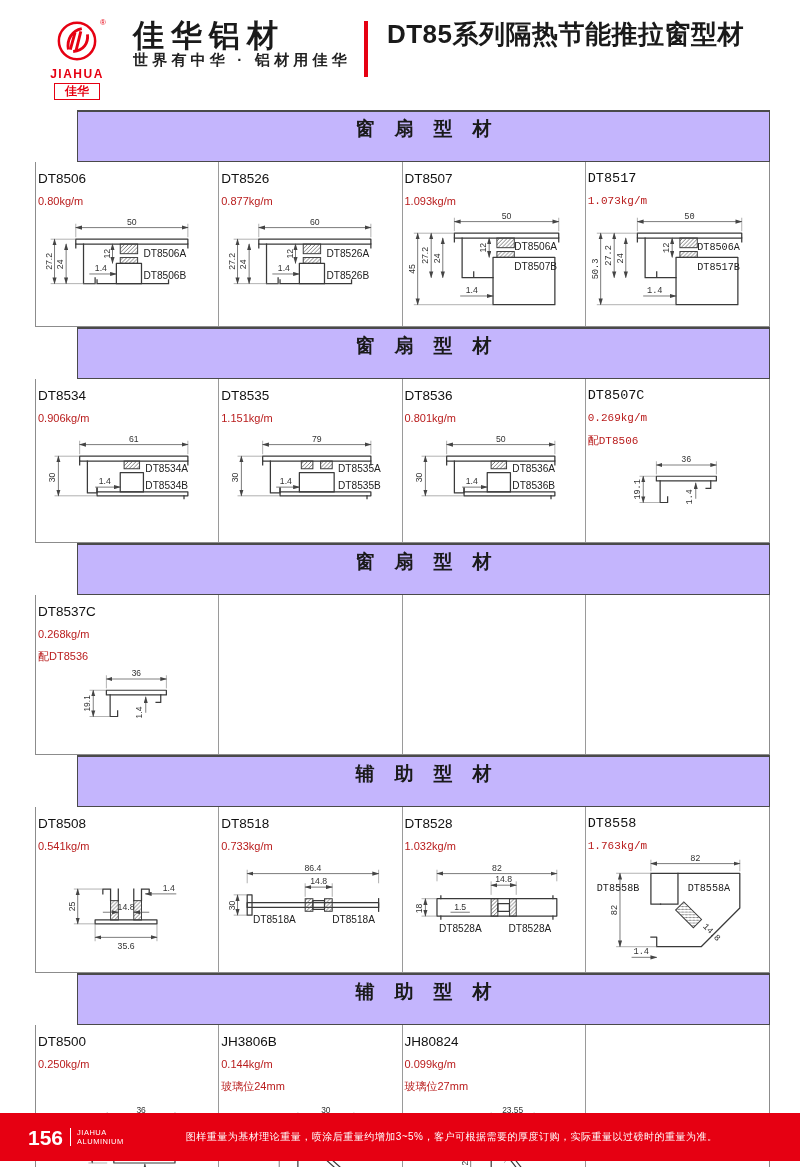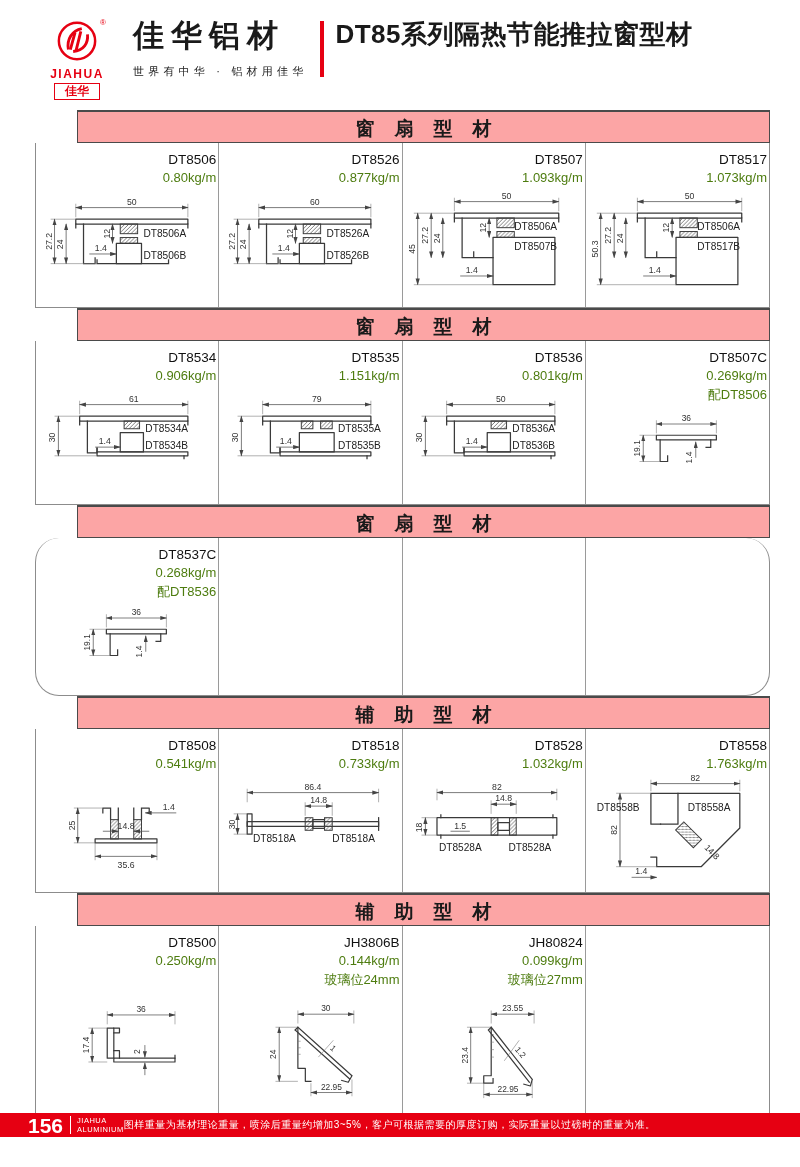--- a/index.html
+++ b/index.html
@@ -8,53 +8,53 @@
   
   .hdr{display:flex;align-items:flex-start;padding:20px 18px 0 25px;}
   .logo-col{display:flex;flex-direction:column;align-items:center;width:104px;flex:0 0 auto;}
   .logo-mark{position:relative;}
   .logo-reg{position:absolute;top:-2px;right:-8px;font-size:8px;color:#E60012;}
   .logo-en{color:#E60012;font-weight:bold;font-size:12px;letter-spacing:1.5px;margin-top:1px;}
   .logo-cn{margin-top:2px;border:1.5px solid #E60012;color:#E60012;font-weight:bold;
            font-size:12px;padding:0 10px;line-height:15px;text-align:right;}
   .company{margin-left:4px;}
   .company-name{font-size:31px;font-weight:900;letter-spacing:7px;line-height:1;white-space:nowrap;}
-  .tagline{margin-top:13px;font-size:11px;font-weight:normal;letter-spacing:4.2px;color:#222;white-space:nowrap;}
+  .tagline{margin-top:0;font-size:15px;font-weight:bold;letter-spacing:4.2px;color:#222;white-space:nowrap;}
   .red-divider{width:4px;height:56px;background:#E60012;margin:1px 11px 0 13px;flex:0 0 auto;}
-  .title-col{padding-top:0;}
+  .title-col{padding-top:0;margin-left:8px;}
   .doc-title{font-size:26px;font-weight:900;letter-spacing:.5px;line-height:1.15;white-space:nowrap;}
   .doc-sub{margin-top:5px;font-size:10.4px;color:#222;white-space:nowrap;}
   
   .main{margin:10px 30px 0 35px;}
-  .sec-header{background:#fca5a5;border:1px solid #4a4a4a;border-top-width:2px;
-              text-align:center;font-size:19px;font-weight:bold;color:#1a1a1a;padding:4px 0 0;margin-left:42px;}
+  .sec-header{background:#c4b5fd;border:1px solid #4a4a4a;border-top-width:2px;
+              text-align:center;font-size:19px;font-weight:bold;color:#1a1a1a;padding:4px 0 19px;margin-left:42px;}
   .sec-header span{letter-spacing:20px;margin-right:-20px;}
   .row{display:grid;grid-template-columns:repeat(4,1fr);border:1px solid #8c8c8c;border-top:none;}
-  .cell{border-right:1px solid #9a9a9a;display:flex;flex-direction:column;align-items:flex-end;
+  .cell{border-right:1px solid #9a9a9a;display:flex;flex-direction:column;align-items:flex-start;
         padding:9px 2px 4px;}
-  .cell:last-child{border-right:none;}
+  .cell:last-child{border-right:none;font-family:Liberation Mono, monospace;}
   .code{font-size:13.5px;color:#111;}
-  .weight,.note{font-size:13px;color:#4d7c0f;margin-top:3px;}
+  .weight,.note{font-size:11px;color:#b91c1c;margin-top:9px;}
   .cell svg.draw{margin:auto;display:block;}
-  .r1{min-height:164px;} .r2{min-height:163px;} .r3{min-height:157px;border-radius:24px;}
+  .r1{min-height:164px;} .r2{min-height:163px;} .r3{min-height:157px;}
   .r4{min-height:163px;} .r5{min-height:196px;}
   
   svg .p{fill:none;stroke:#3a3a3a;stroke-width:1.3;stroke-linejoin:round;stroke-linecap:square;}
   svg .ph{fill:url(#hatch);stroke:#3a3a3a;stroke-width:1;}
   svg .d{stroke:#555;stroke-width:.8;fill:none;}
   svg .e{stroke:#777;stroke-width:.6;fill:none;}
   svg .t{font-size:9px;fill:#333;}
   svg .pl{font-size:10.5px;fill:#222;}
   
-  .footer{position:absolute;left:0;right:0;top:1113px;height:24px;background:#E60012;color:#fff;
+  .footer{position:absolute;left:0;right:0;top:1113px;height:48px;background:#E60012;color:#fff;
           display:flex;align-items:center;}
   .page-num{font-size:21px;font-weight:bold;margin-left:28px;line-height:1;}
   .f-brand{border-left:1px solid #fff;margin-left:7px;padding-left:6px;font-size:7.5px;
            line-height:1.2;letter-spacing:.5px;}
-  .f-note{font-size:10px;margin-right:8px;letter-spacing:.5px;white-space:nowrap;}
+  .f-note{font-size:10px;margin-left:62px;margin-right:8px;letter-spacing:.5px;white-space:nowrap;}
 </style>
 </head>
 <body>
 
 <div class="page">
 
   <svg width="0" height="0" style="position:absolute" aria-hidden="true">
     <defs>
       <marker id="ar" viewBox="0 0 10 6" refX="9" refY="3" markerWidth="9" markerHeight="6" orient="auto-start-reverse">
         <path d="M0,0 L10,3 L0,6 z" fill="#444"></path>

